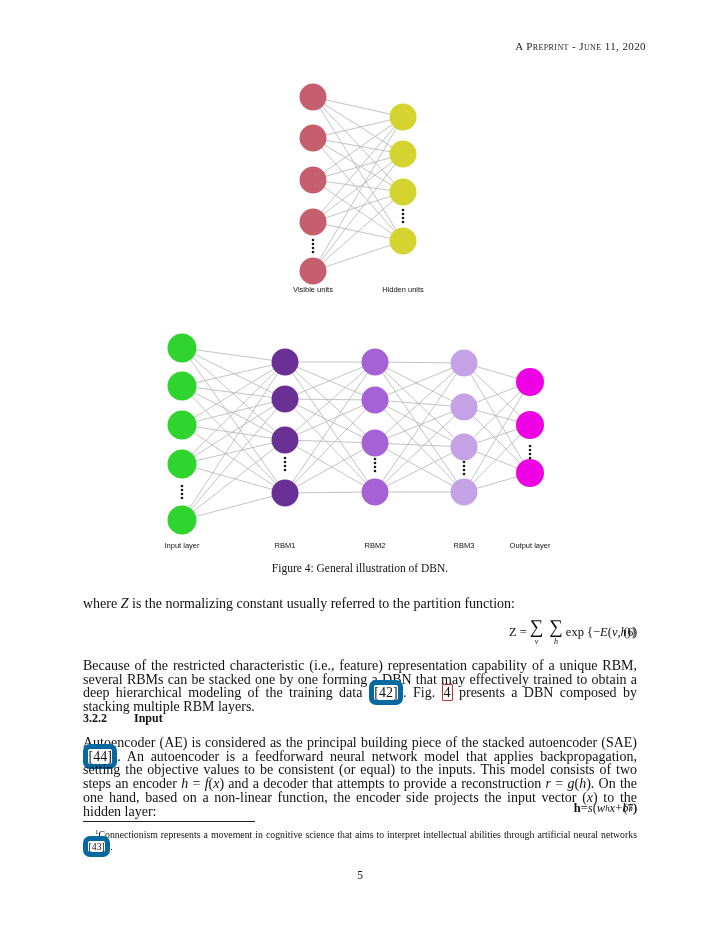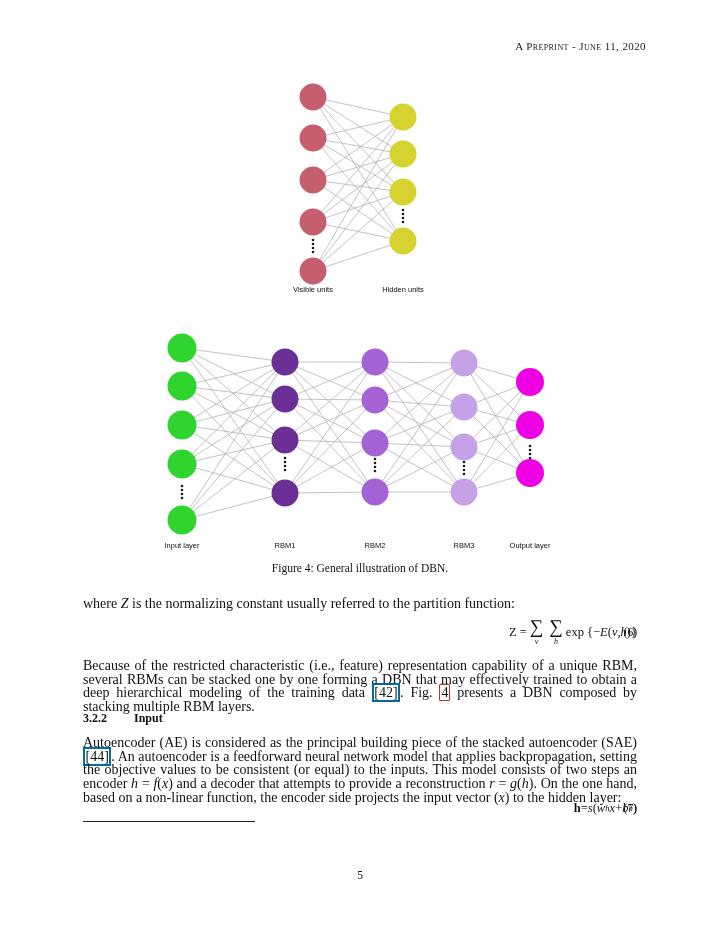--- a/index.html
+++ b/index.html
@@ -30,21 +30,21 @@
   .eq6 { top:611px; height:42px; }
   .eq7 { top:797px; height:22px; }
   .eqbody {
     position:absolute; left:0; right:0; top:0; bottom:0;
     display:flex; align-items:center; justify-content:flex-end;
     font-size:12.5px;
   }
   .eqnum { position:absolute; right:0; top:50%; transform:translateY(-50%); font-size:11.5px; }
   .sum { display:inline-flex; flex-direction:column; align-items:center; line-height:0.95; font-size:19px; margin:0 3px; }
   .slim { font-size:8px; font-style:italic; line-height:1; margin-top:1px; }
-  .cite { border:2px solid #0369a1; padding:0 0.5px; border-radius:0; }
+  .cite { border:5px solid #0369a1; padding:0 0.5px; border-radius:7px; }
   .figref { border:1px solid #b03a2e; padding:0 1px; border-radius:1px; }
   .fnrule { position:absolute; left:83px; top:821px; width:172px; border-top:1.4px solid #222; }
   .footnote {
     position:absolute; left:83px; top:826px; width:554px;
     font-size:9.8px; line-height:12px; text-align:justify;
   }
   .footnote sup { font-size:7px; }
   .footnote .fn-indent { display:inline-block; width:12px; }
   .pagenum { position:absolute; left:0; top:869px; width:720px; text-align:center; font-size:11.5px; }
   sub { font-size:0.7em; }
@@ -227,16 +227,17 @@
   </div>
 
   <div class="para p-sae">Autoencoder (AE) is considered as the principal building piece of the stacked autoencoder (SAE) <span class="cite">[44]</span>. An autoencoder is a feedforward neural network model that applies backpropagation, setting the objective values to be consistent (or equal) to the inputs. This model consists of two steps an encoder <i>h</i> = <i>f</i>(<i>x</i>) and a decoder that attempts to provide a reconstruction <i>r</i> = <i>g</i>(<i>h</i>). On the one hand, based on a non-linear function, the encoder side projects the input vector (<i>x</i>) to the hidden layer:</div>
 
   <div class="eqrow eq7">
     <span class="eqbody"><b>h</b> = <i>s</i>(<i>w</i><sub><i>h</i></sub><i>x</i> + <i>b</i><sub><i>h</i></sub>)</span>
     <span class="eqnum">(7)</span>
   </div>
 
   <div class="fnrule"></div>
+  <div class="footnote"><span class="fn-indent"></span><sup>1</sup>Connectionism represents a movement in cognitive science that aims to interpret intellectual abilities through artificial neural networks <span class="cite">[43]</span>.</div>
 
   <div class="pagenum">5</div>
 
 </div>
 
 </body></html>

